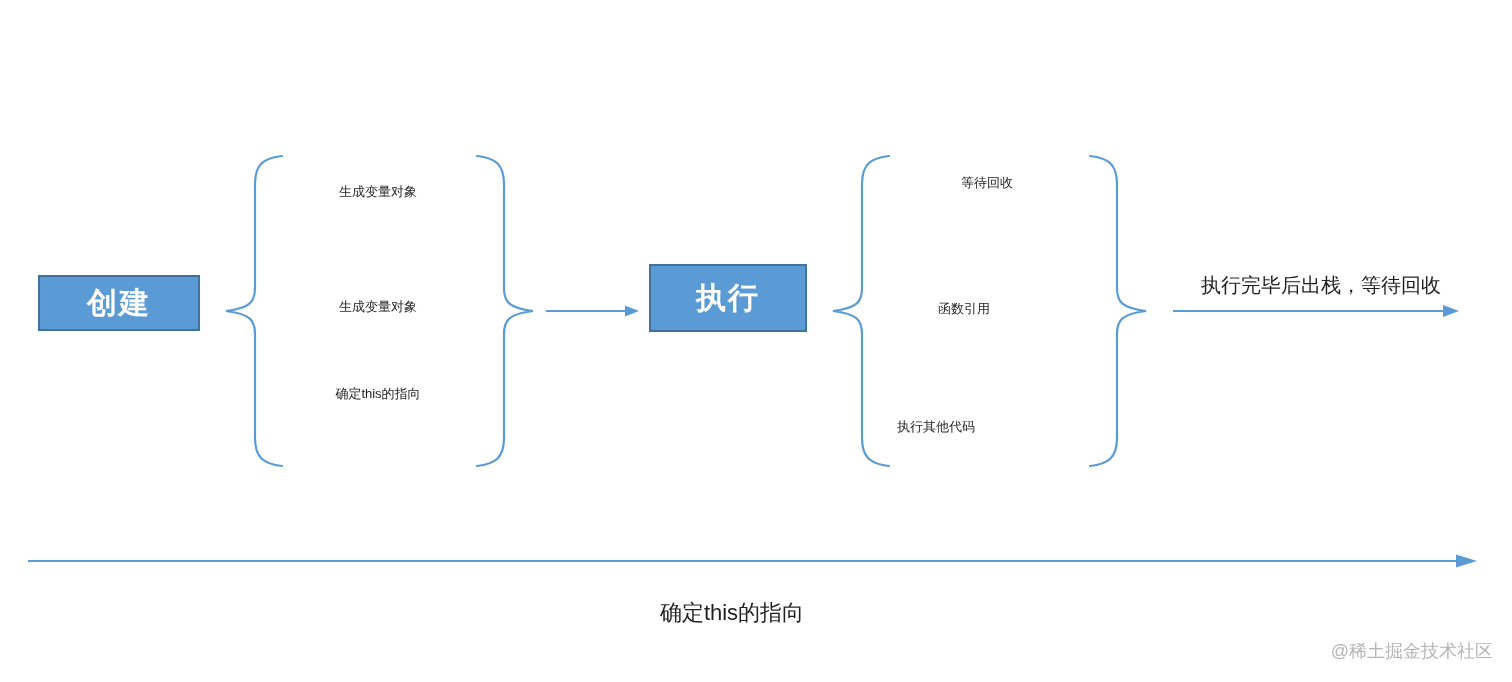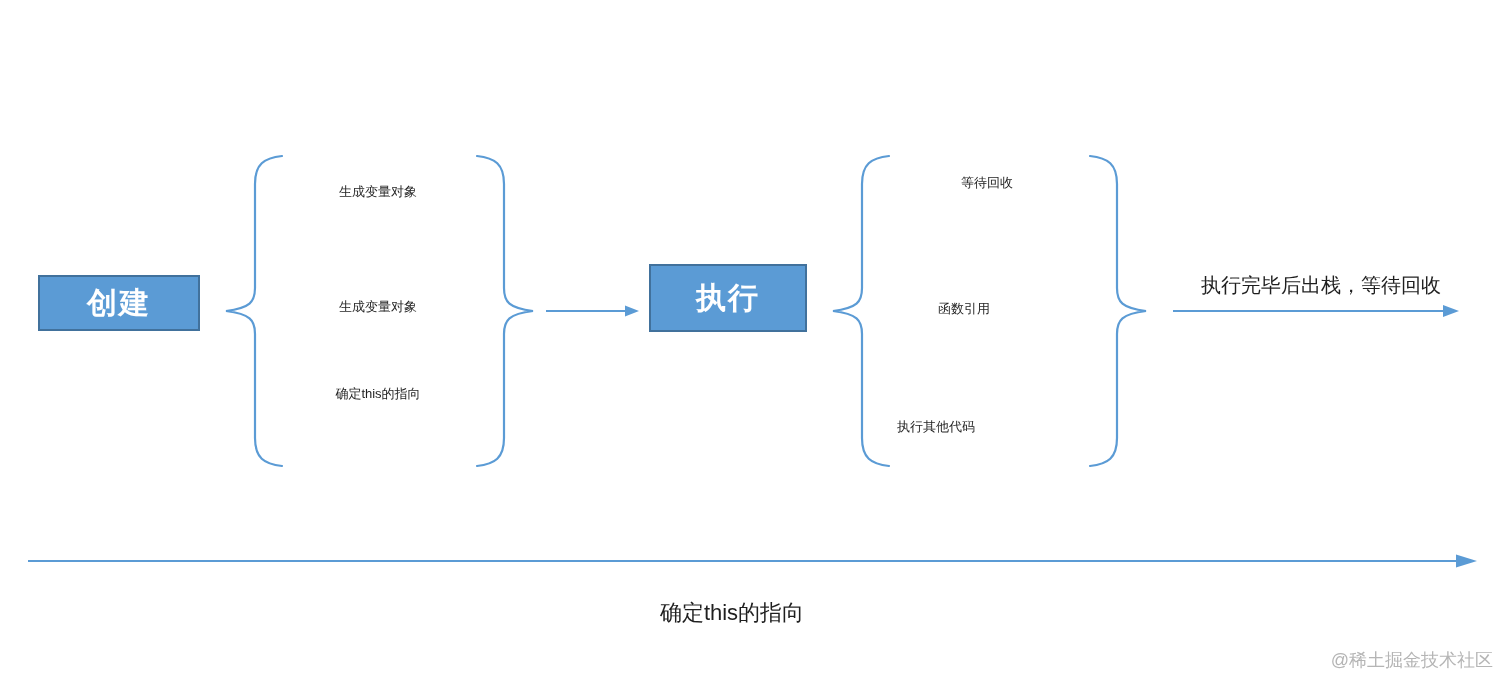--- a/index.html
+++ b/index.html
@@ -70,21 +70,20 @@
     font-weight:500;
     white-space:nowrap;
     color:var(--text);
   }
   .watermark{
     position:absolute;
     right:19px;top:639px;
     font-size:18px;
     color:var(--watermark);
     white-space:nowrap;
-    margin-top:9px;
   }
 </style>
 </head>
 <body>
 
 <div class="canvas">
 
   <div class="stage-box create">
     <span>创建</span>
   </div>

